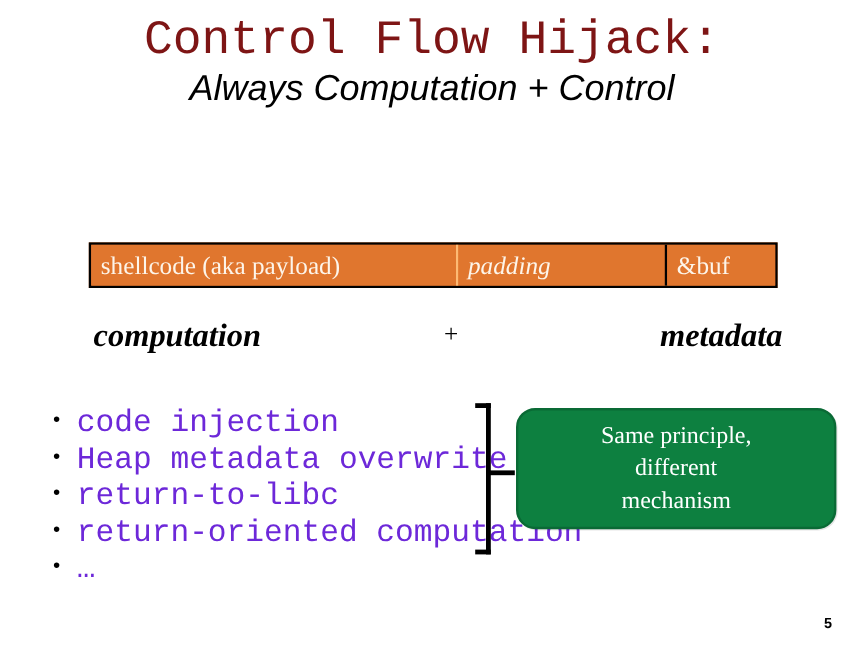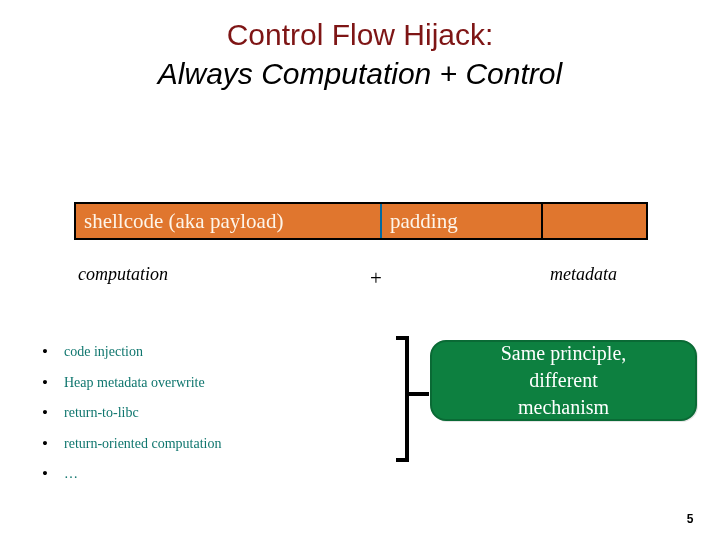--- a/index.html
+++ b/index.html
@@ -18,22 +18,22 @@
 
   
   #title-block {
     position: absolute;
     left: 0;
     top: 16px;
     width: 720px;
     text-align: center;
   }
   #title-line1 {
-    font-family: Liberation Sans, sans-serif;
-    font-size: 30px;
+    font-family: Liberation Mono, monospace;
+    font-size: 40px;
     line-height: 38px;
     color: #7E1515;
     letter-spacing: 0px;
     white-space: nowrap;
   }
   #title-line2 {
     font-family: "Liberation Sans", sans-serif;
     font-size: 30px;
     line-height: 40px;
     font-style: italic;
@@ -58,58 +58,58 @@
     background: #E0762E;
     color: #FDF5EA;
     font-family: "Liberation Serif", serif;
     font-size: 21px;
     display: flex;
     align-items: center;
     padding-left: 8px;
     overflow: hidden;
     white-space: nowrap;
   }
-  #mem-cell-shellcode { width: 306px; border-right: 2px solid #0369a1; }
-  #mem-cell-padding   { width: 161px; border-right: 2px solid #000000; }
+  #mem-cell-shellcode { width: 306px; border-right: 2px solid #fdba74; }
+  #mem-cell-padding   { width: 174px; border-right: 2px solid #000000; font-style: italic; }
   #mem-cell-buf       { width: 90px; }
 
   
   #roles-row {
     position: absolute;
     left: 74px;
     top: 264px;
     width: 600px;
     height: 32px;
   }
   .role-label {
     position: absolute;
     font-family: "Liberation Serif", serif;
-    font-size: 18px;
-    font-weight: normal;
+    font-size: 27px;
+    font-weight: bold;
     font-style: italic;
     color: #000000;
     white-space: nowrap;
   }
   #role-computation { left: 4px;   top: 0; }
   #role-plus        { left: 296px; top: 2px; font-weight: normal; font-style: normal; font-size: 21px; }
   #role-control     { left: 476px; top: 0; }
 
   
   #bullet-list {
     position: absolute;
     left: 36px;
     top: 337px;
     width: 360px;
   }
   .bullet-item {
     position: relative;
-    font-family: Liberation Serif, serif;
-    font-size: 14px;
+    font-family: Liberation Mono, monospace;
+    font-size: 26px;
     line-height: 30.5px;
-    color: #0f766e;
+    color: #6d28d9;
     padding-left: 28px;
     white-space: nowrap;
   }
   .bullet-item::before {
     content: "\2022";
     position: absolute;
     left: 6px;
     top: 0;
     font-size: 17px;
     color: #000000;
@@ -155,21 +155,21 @@
     height: 4px;
     background: #000000;
   }
 
   
   #callout-box {
     position: absolute;
     left: 430px;
     top: 340px;
     width: 267px;
-    height: 81px;
+    height: 101px;
     box-sizing: border-box;
     background: #0D8040;
     border: 2px solid #0A6A35;
     border-radius: 16px;
     display: flex;
     align-items: center;
     justify-content: center;
     box-shadow: 1px 1px 0 rgba(0,0,0,0.10);
   }
   #callout-text {
@@ -200,20 +200,21 @@
 <div id="slide">
 
   <div id="title-block">
     <div id="title-line1">Control Flow Hijack:</div>
     <div id="title-line2">Always Computation + Control</div>
   </div>
 
   <div id="memory-bar">
     <div class="mem-cell" id="mem-cell-shellcode">shellcode (aka payload)</div>
     <div class="mem-cell" id="mem-cell-padding">padding</div>
+    <div class="mem-cell" id="mem-cell-buf">&amp;buf</div>
   </div>
 
   <div id="roles-row">
     <div class="role-label" id="role-computation">computation</div>
     <div class="role-label" id="role-plus">+</div>
     <div class="role-label" id="role-control">metadata</div>
   </div>
 
   <div id="bullet-list">
     <div class="bullet-item">code injection</div>

